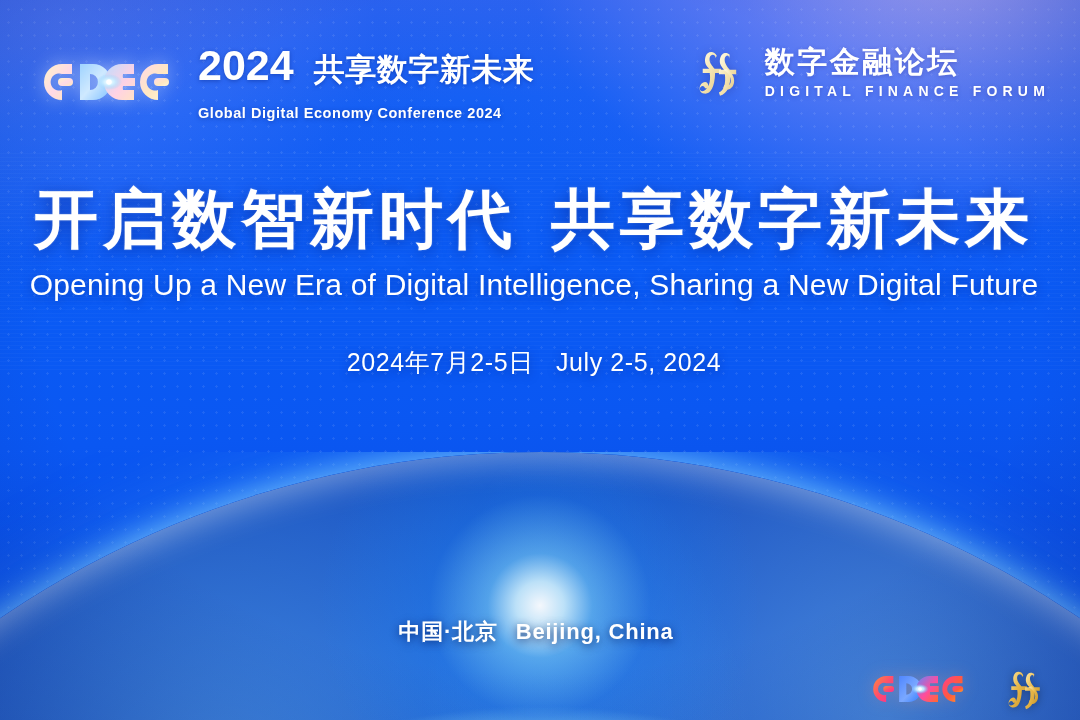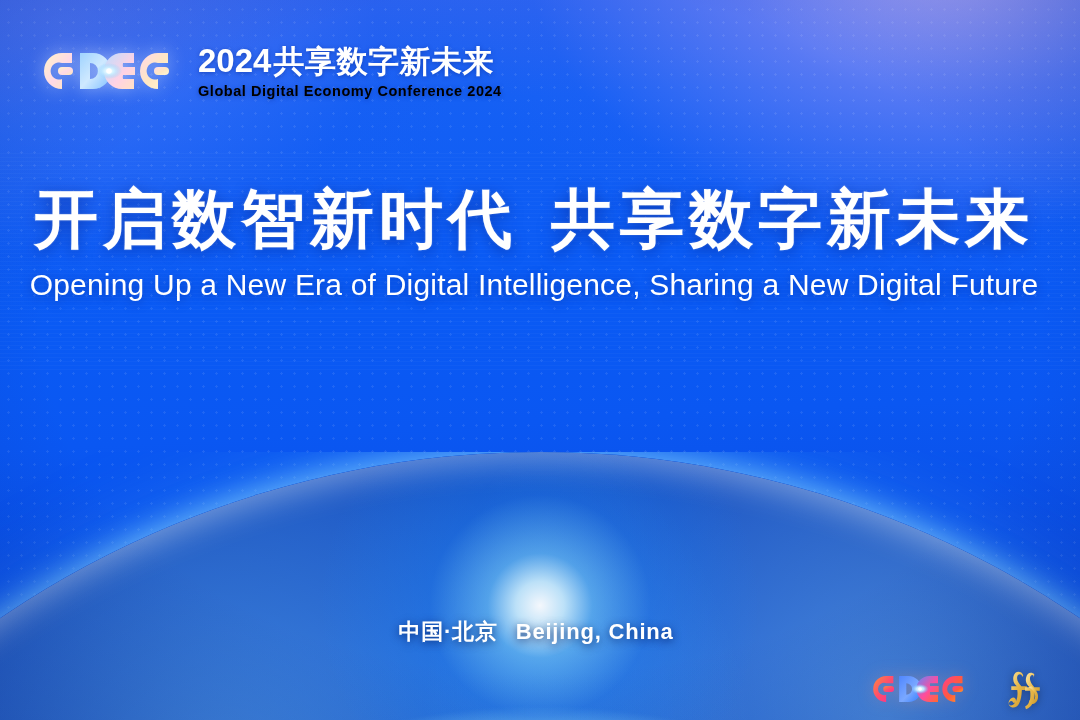--- a/index.html
+++ b/index.html
@@ -90,23 +90,23 @@
   }
 
   
   .hdr-left{position:absolute;left:34px;top:44px;display:flex;align-items:center;gap:14px;}
   .gdec-logo{width:150px;height:52px;display:block;filter:drop-shadow(0 0 9px rgba(255,255,255,0.45));}
   .conf-text{display:flex;flex-direction:column;justify-content:center;line-height:1;}
   .conf-cn{
     color:#ffffff;font-size:31px;font-weight:bold;letter-spacing:.5px;white-space:nowrap;
     text-shadow:0 1px 4px rgba(10,40,140,.5);
   }
-  .conf-cn .yr{font-size:33px;letter-spacing:0px;margin-right:2px;}
+  .conf-cn .yr{font-size:43px;letter-spacing:0px;margin-right:20px;}
   .conf-en{
-    color:#000000;font-size:14.5px;font-weight:bold;letter-spacing:.55px;white-space:nowrap;margin-top:7px;
+    color:#ffffff;font-size:14.5px;font-weight:bold;letter-spacing:.55px;white-space:nowrap;margin-top:19px;
     text-shadow:0 1px 4px rgba(10,40,140,.5);
   }
 
   .hdr-right{position:absolute;right:30px;top:45px;display:flex;align-items:center;gap:16px;}
   .ff-logo{width:58px;height:54px;display:block;filter:drop-shadow(0 1px 5px rgba(40,50,150,.45));}
   .dff-text{display:flex;flex-direction:column;line-height:1;}
   .dff-cn{
     color:#ffffff;font-size:30px;font-weight:bold;letter-spacing:2.5px;white-space:nowrap;
     text-shadow:0 1px 4px rgba(50,55,160,.45);
   }
@@ -303,24 +303,43 @@
       <rect x="240" y="42" width="30" height="16" rx="8" fill="url(#gD)"></rect>
       <ellipse cx="150" cy="50" rx="26" ry="16" fill="url(#spark)"></ellipse>
       <circle cx="150" cy="50" r="5.5" fill="#ffffff"></circle>
     </svg>
     <div class="conf-text">
       <div class="conf-cn"><span class="yr">2024</span><span>共享数字新未来</span></div>
       <div class="conf-en">Global Digital Economy Conference 2024</div>
     </div>
   </div>
 
+  <div class="hdr-right">
+    <svg class="ff-logo" viewBox="0 0 100 100">
+      <defs>
+        <linearGradient id="ffg" x1="0" y1="0" x2="1" y2="1">
+          <stop offset="0%" stop-color="#fffbe8"></stop>
+            <stop offset="45%" stop-color="#f6e6b4"></stop>
+            <stop offset="100%" stop-color="#e3c887"></stop>
+        </linearGradient>
+      </defs>
+      <path d="M44,20 C40,10 26,10 23,22 C20,34 26,40 30,44 L18,44 L18,52 L31,52 C33,66 30,78 22,84 C16,88 10,84 14,78 C17,74 22,76 22,80 L28,80 C30,70 24,66 18,70 C10,75 10,88 20,90 C32,92 40,80 41,52 L52,52 L52,44 L40,44 C35,38 29,32 31,23 C33,16 41,16 42,24 Z" fill="url(#ffg)"></path>
+      <path d="M68,18 C62,12 52,14 50,26 C48,36 54,42 58,46 L48,46 L48,54 L59,54 C61,70 58,84 48,88 L50,94 C64,90 70,74 69,54 L80,54 L80,46 L68,46 C63,40 57,32 59,24 C61,17 68,18 67,26 Z" fill="url(#ffg)"></path>
+      <path d="M62,44 C70,50 78,58 76,70 C74,82 62,86 56,80 L58,74 C64,78 70,74 70,66 C70,56 62,50 56,46 Z" fill="url(#ffg)"></path>
+    </svg>
+    <div class="dff-text">
+      <div class="dff-cn">数字金融论坛</div>
+      <div class="dff-en">DIGITAL FINANCE FORUM</div>
+    </div>
+  </div>
 
   <div class="hero">
     <div class="hero-cn"><span>开启数智新时代</span><span class="gapword"></span><span>共享数字新未来</span></div>
     <div class="hero-en">Opening Up a New Era of Digital Intelligence, Sharing a New Digital Future</div>
+    <div class="hero-date"><span>2024年7月2-5日</span><span class="sep"></span><span>July 2-5, 2024</span></div>
   </div>
 
   <div class="location"><span>中国·北京</span><span class="sep"></span><span>Beijing, China</span></div>
 
   <div class="footer-logos">
     <svg class="gdec-foot" viewBox="0 0 300 100">
       <defs>
         <linearGradient id="fA" x1="0" y1="0" x2="1" y2="1">
           <stop offset="0%" stop-color="#ff8a3d"></stop>
             <stop offset="50%" stop-color="#ff4d6d"></stop>

